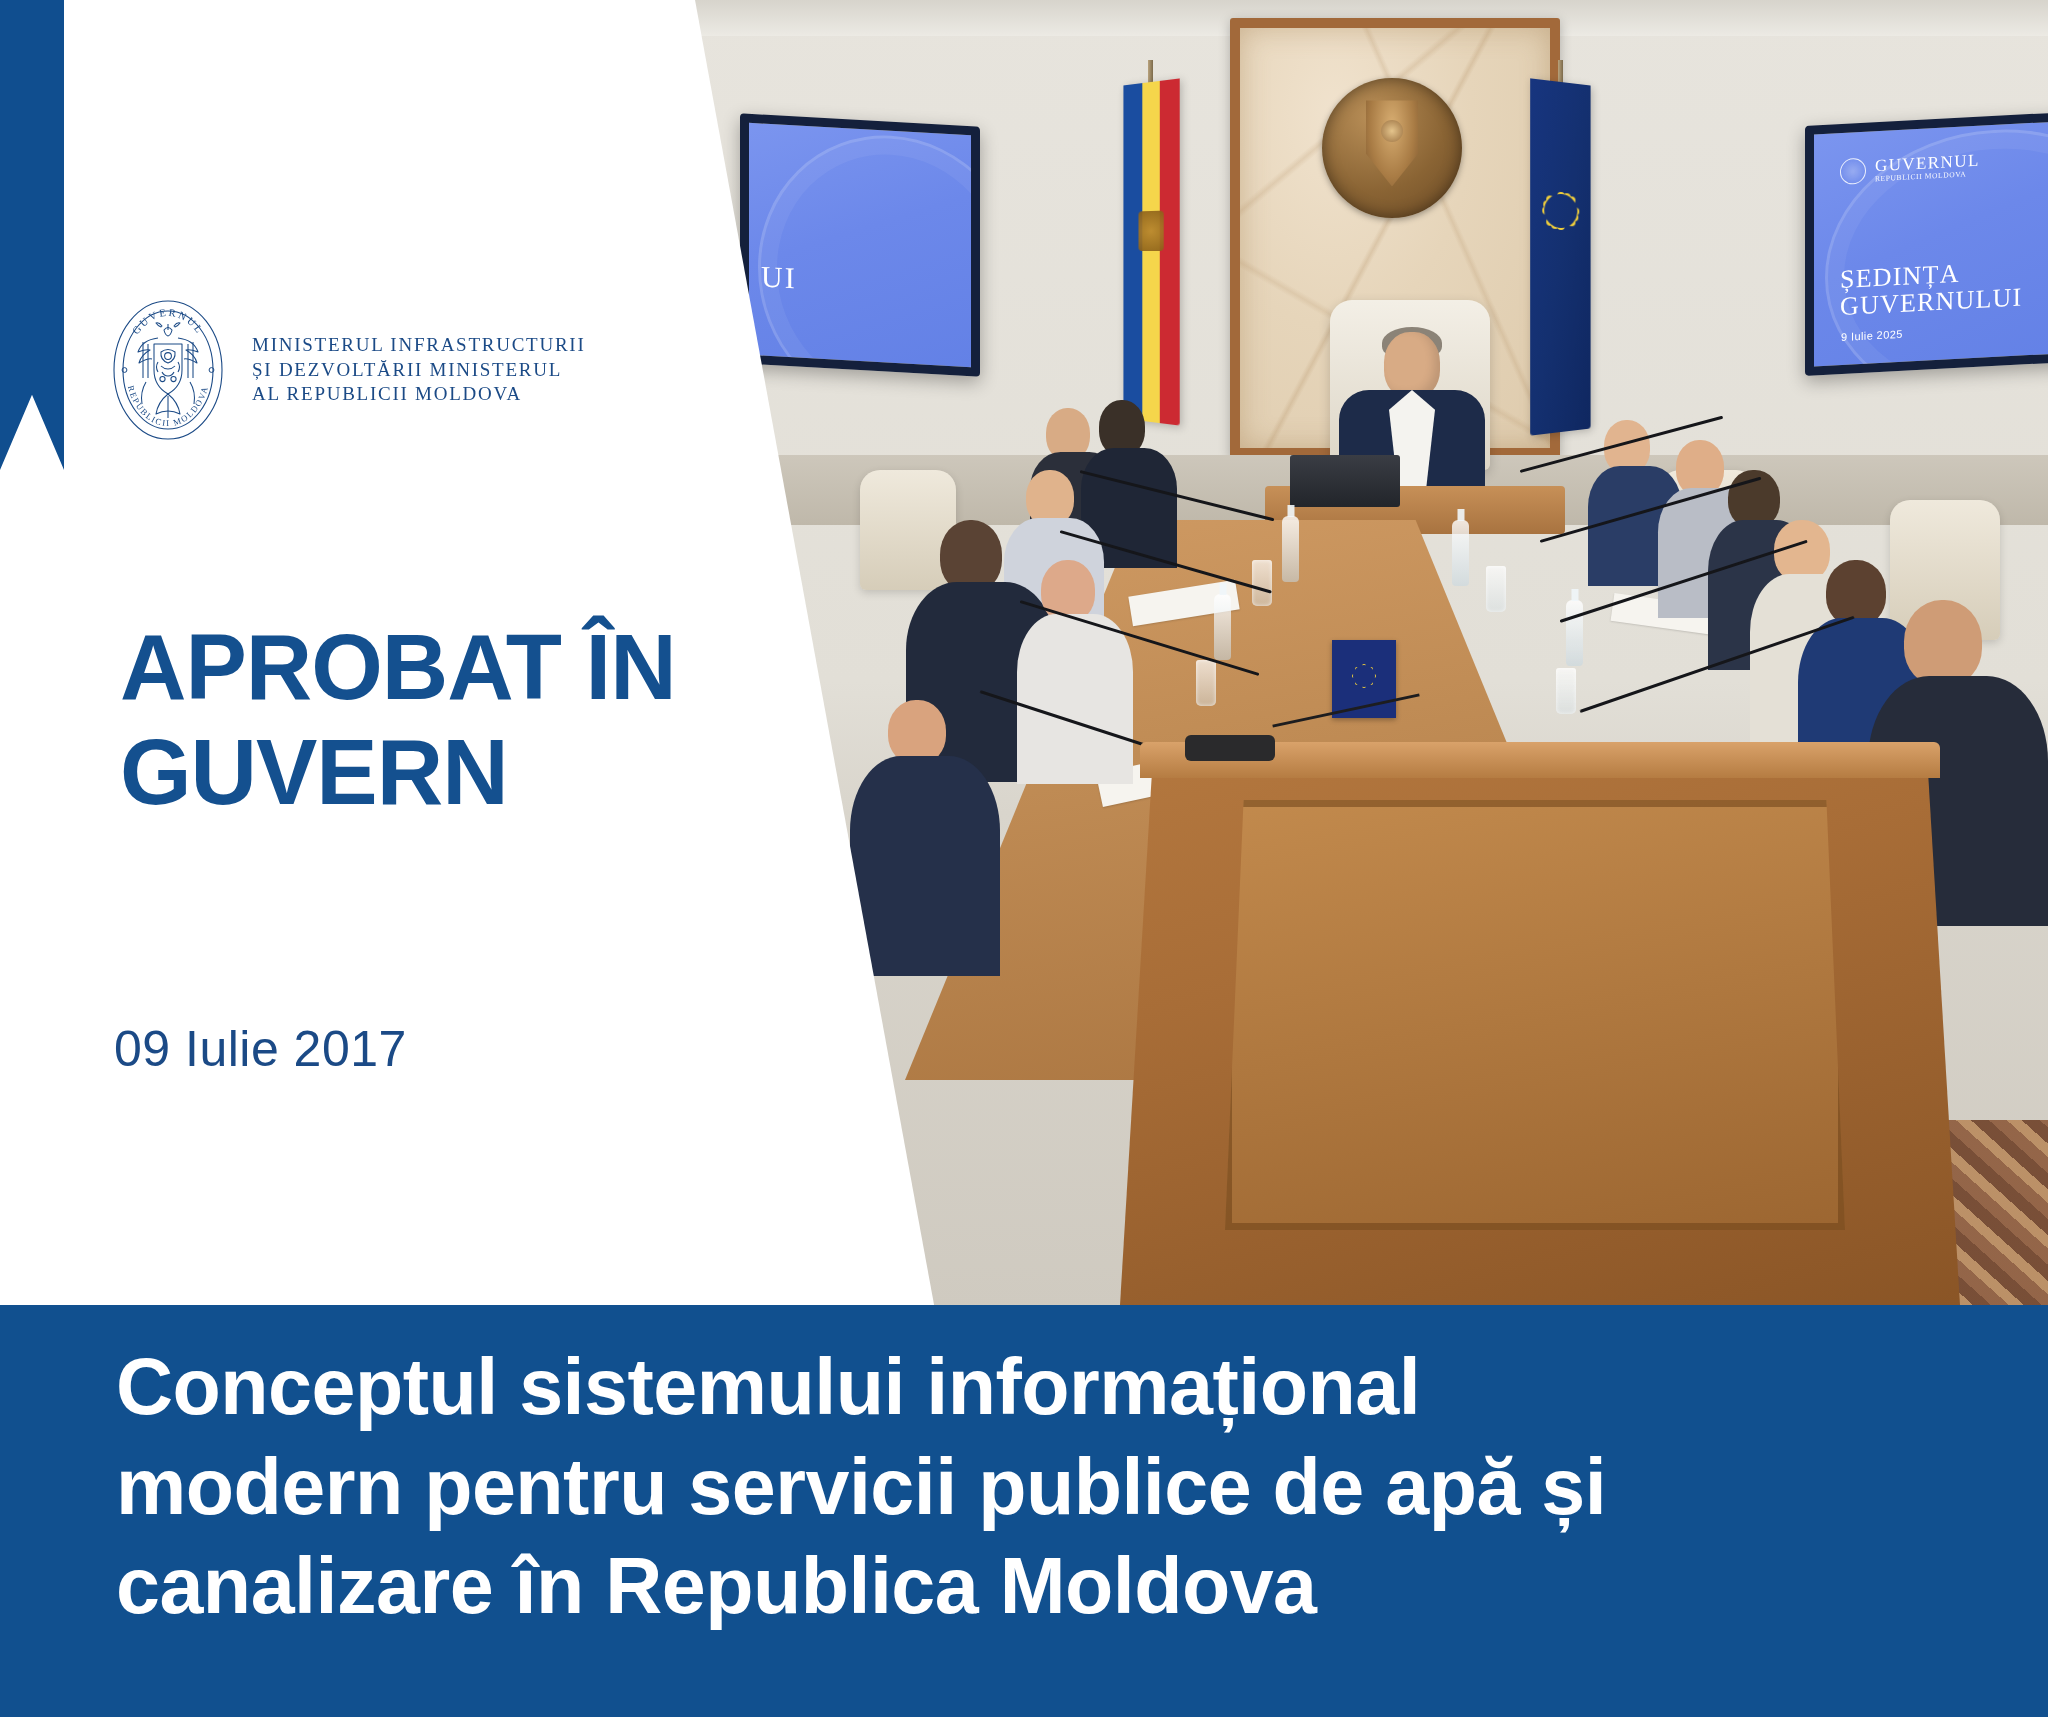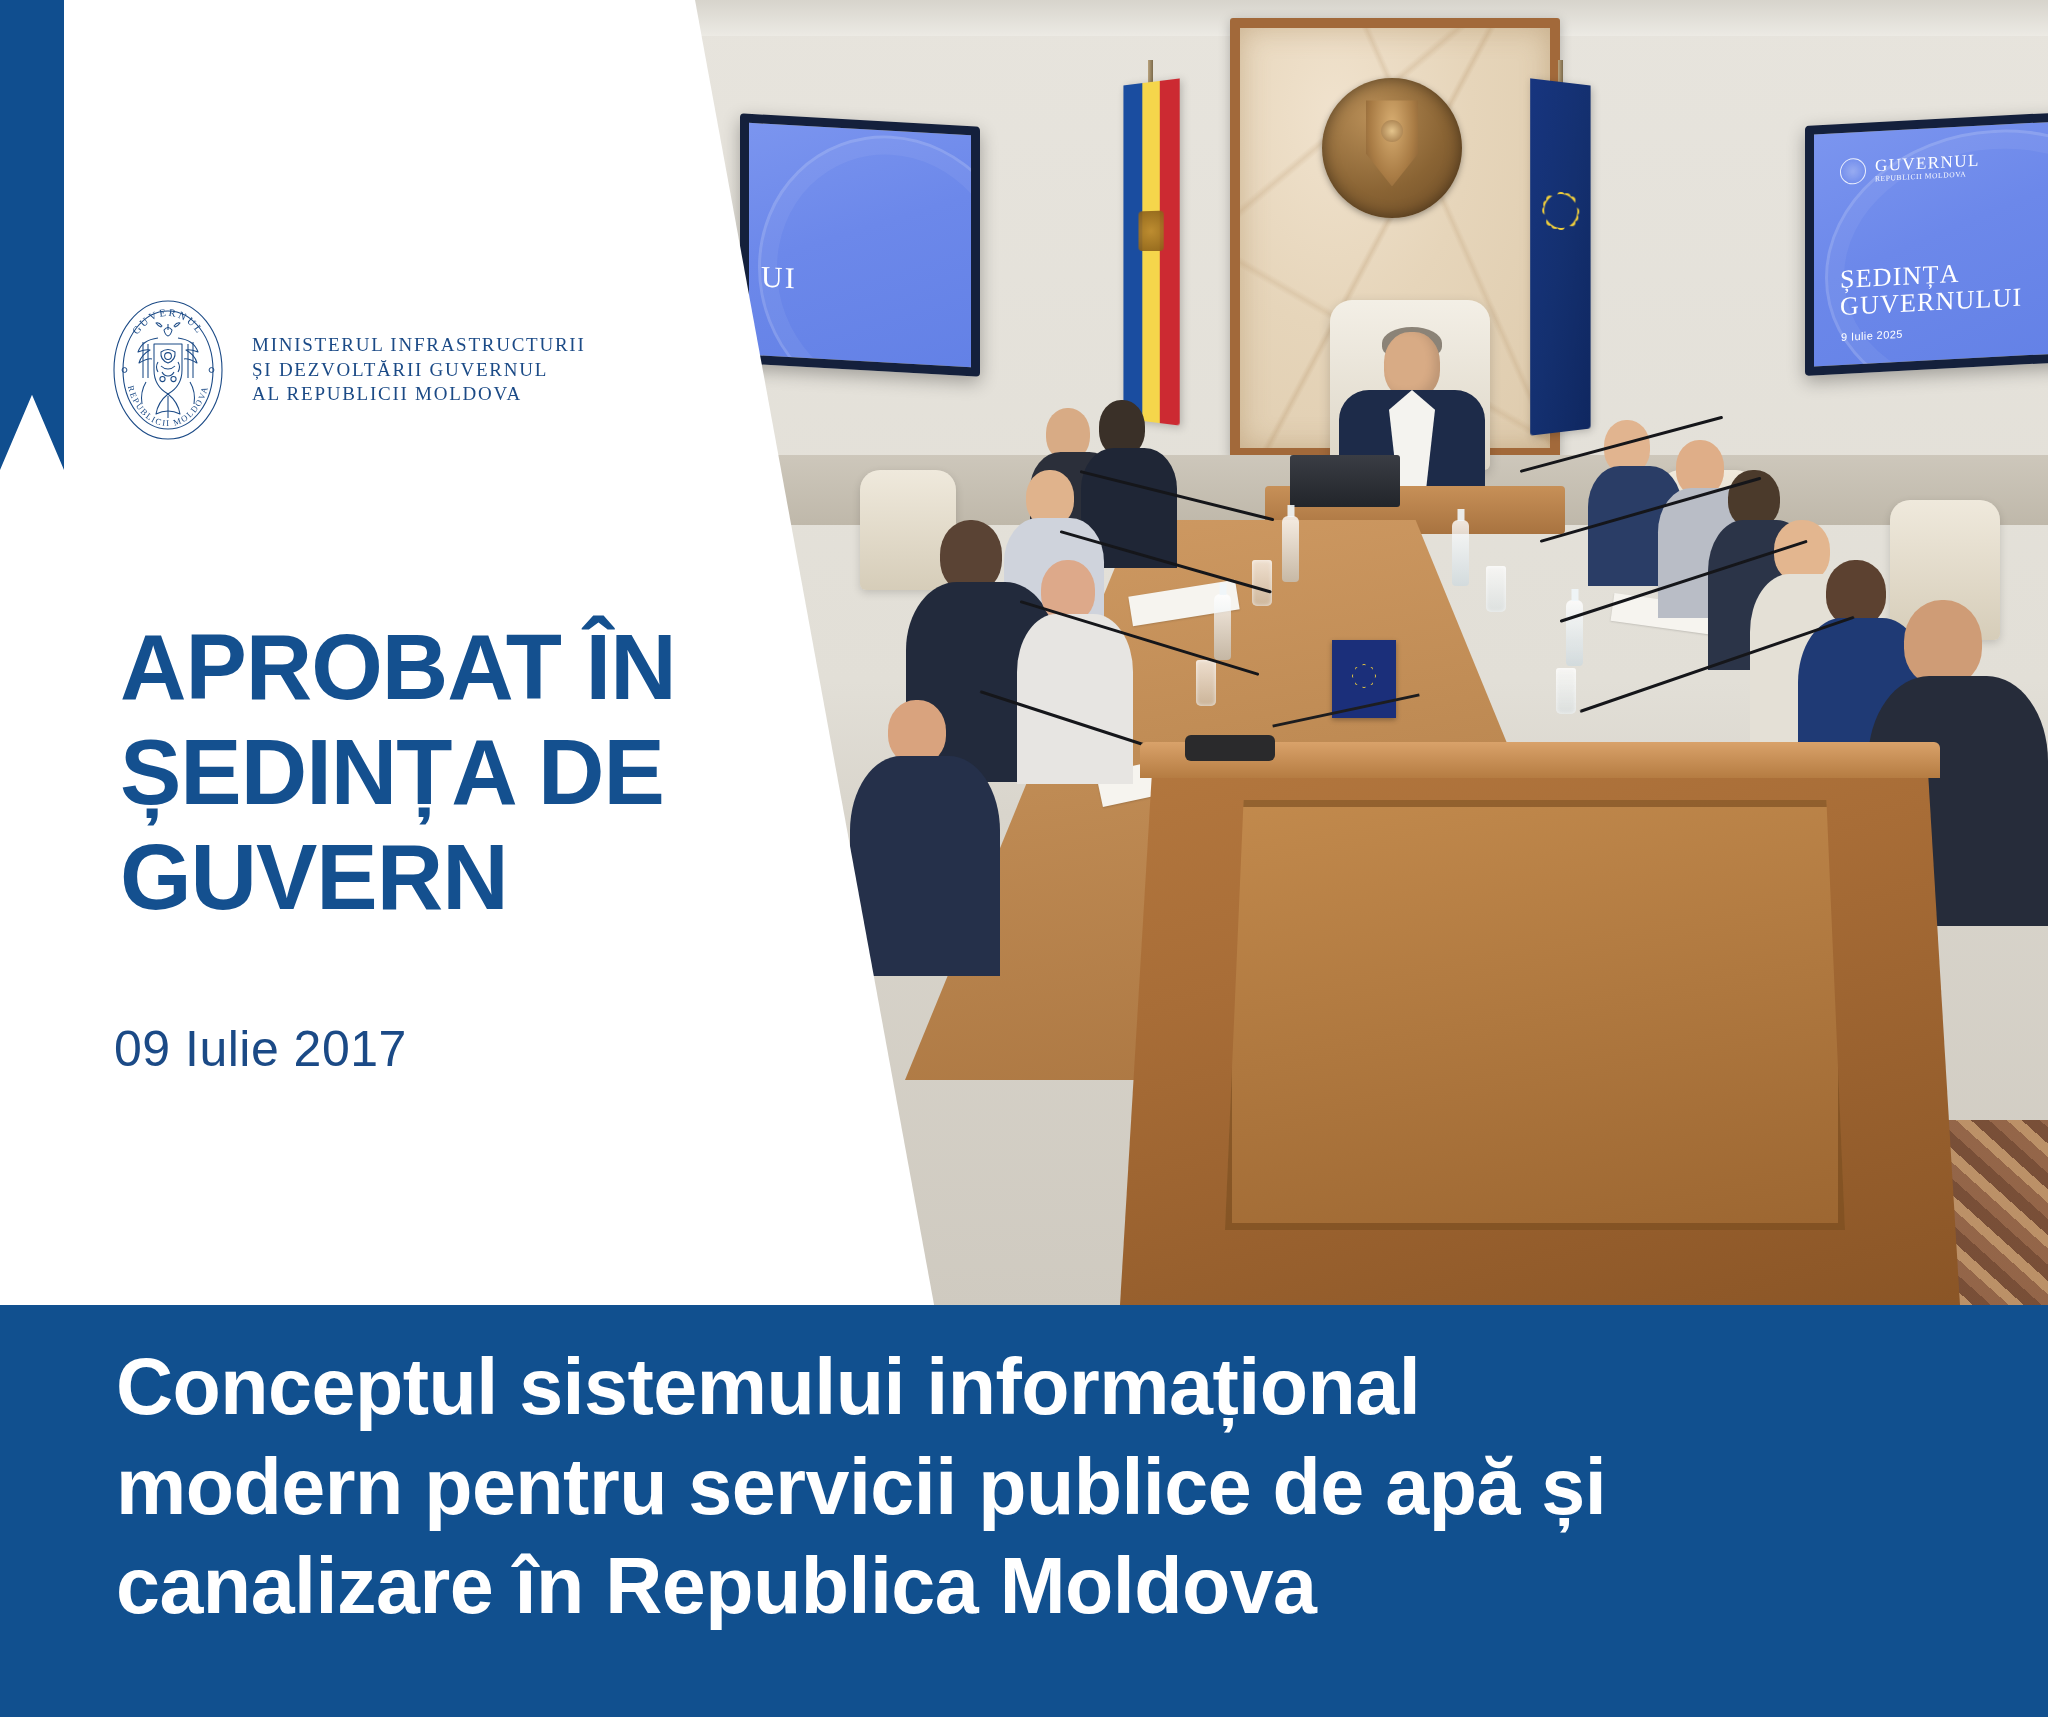--- a/index.html
+++ b/index.html
@@ -587,28 +587,27 @@
           <path d="M46 62 q-3 5 0 10 M66 62 q3 5 0 10"></path>
 
           <path d="M56 94 q-10 8-12 20 q6-3 12-3 q6 0 12 3 q-2-12-12-20z"></path>
           <path d="M56 96 l0 22"></path>
           <path d="M34 82 q-6 10-4 22 M78 82 q6 10 4 22"></path>
         </g>
       </svg>
     </div>
     <div class="ministry">
       <div>MINISTERUL INFRASTRUCTURII</div>
-      <div>ȘI DEZVOLTĂRII GUVERNUL</div>
+      <div>ȘI DEZVOLTĂRII MINISTERUL</div>
       <div>AL REPUBLICII MOLDOVA</div>
     </div>
   </div>
 
   <div class="headline">
     <div>APROBAT ÎN</div>
-    <div>ȘEDINȚA DE</div>
     <div>GUVERN</div>
   </div>
 
   <div class="date">09 Iulie 2017</div>
 
   <div class="banner">
     <div class="banner-title">
       <div>Conceptul sistemului informațional</div>
       <div>modern pentru servicii publice de apă și</div>
       <div>canalizare în Republica Moldova</div>

